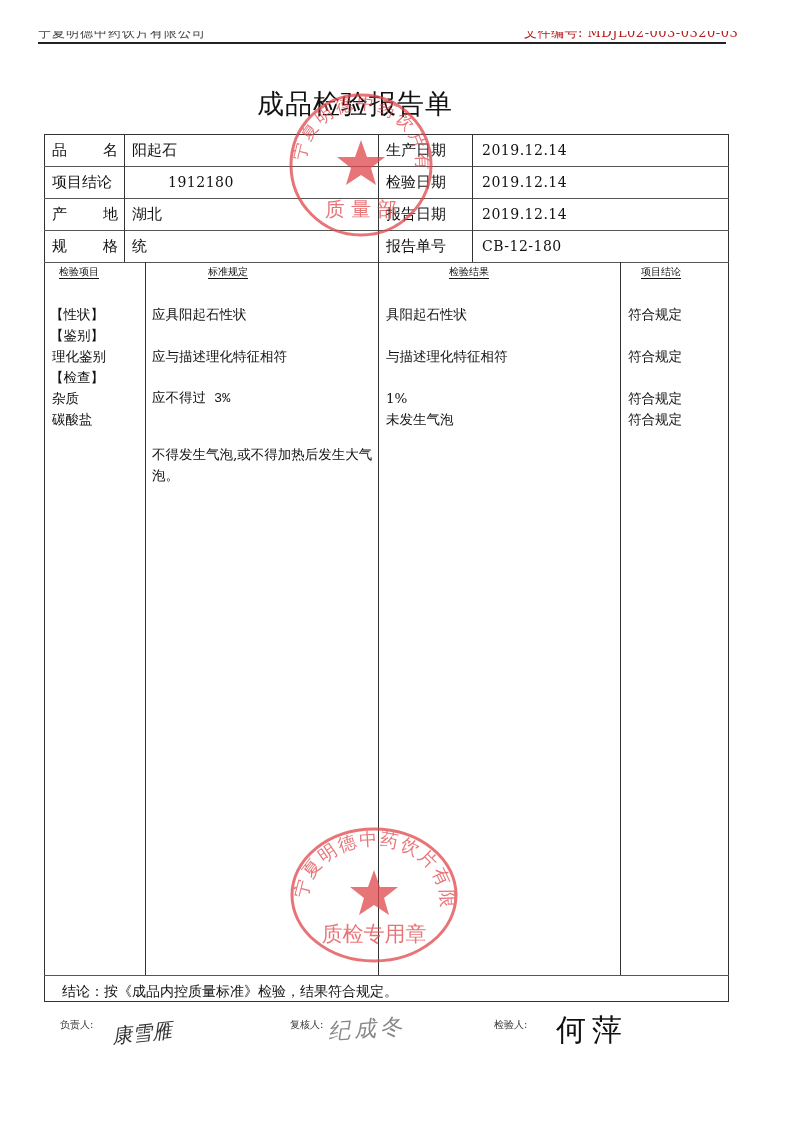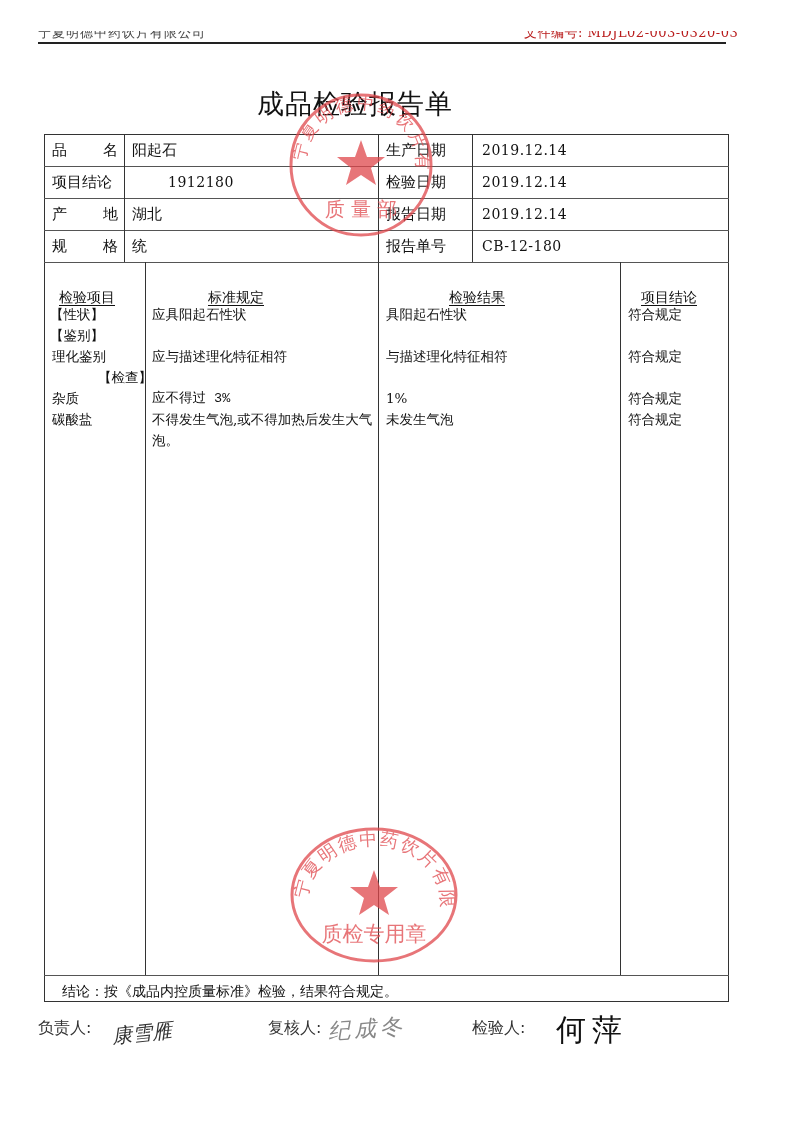--- a/index.html
+++ b/index.html
@@ -12,27 +12,27 @@
   .header-rule { position:absolute; left:38px; top:42px; width:688px; height:1.5px; background:#222; }
   .title { position:absolute; left:0; width:710px; top:86px; text-align:center;
            font-size:27px; font-family:"DejaVu Sans","Liberation Sans",sans-serif; letter-spacing:1px; }
   .frame { position:absolute; left:44px; top:134px; width:685px; height:868px;
            border:1px solid #333; box-sizing:border-box; }
   .hline { position:absolute; height:1px; background:#555; }
   .vline { position:absolute; width:1px; background:#333; }
   .cell { position:absolute; font-size:15px; line-height:20px; white-space:nowrap; }
   .lbl-spread { display:flex; justify-content:space-between; width:66px; }
   .num { font-family:"DejaVu Serif","Liberation Serif",serif; letter-spacing:0.5px; font-size:14px; }
-  .colhead { position:absolute; font-size:14px; text-decoration:underline; text-underline-offset:3px;margin-top:24px; }
+  .colhead { position:absolute; font-size:10px; text-decoration:underline; text-underline-offset:3px; }
   .body-text { position:absolute; font-size:13.5px; line-height:21px; white-space:nowrap; }
-  .wrap { white-space:normal; width:226px; }
+  .wrap { white-space:normal; width:226px;margin-top:35px; }
   .conclusion { position:absolute; left:62px; top:983px; font-size:14px;
                 font-family:"DejaVu Sans","Liberation Sans",sans-serif; }
-  .sig-label { position:absolute; top:1018px; font-size:16px; color:#333;
-               font-family:"DejaVu Sans","Liberation Sans",sans-serif; }
+  .sig-label { position:absolute; top:1018px; font-size:10px; color:#333;
+               font-family:"DejaVu Sans","Liberation Sans",sans-serif;margin-left:22px; }
   .signature { position:absolute; font-family:"DejaVu Serif",serif; font-style:italic; }
   .stamp { position:absolute; pointer-events:none; opacity:0.75; }
 </style>
 </head>
 <body>
 
 <div class="header-left">宁夏明德中药饮片有限公司</div>
 <div class="header-right">文件编号: MDJL02-003-0320-03</div>
 <div class="header-rule"></div>
 
@@ -88,21 +88,21 @@
 <div class="cell num" style="left:482px; top:236px;">CB-12-180</div>
 
 <div class="colhead" style="left:59px; top:265px;">检验项目</div>
 <div class="colhead" style="left:208px; top:265px;">标准规定</div>
 <div class="colhead" style="left:449px; top:265px;">检验结果</div>
 <div class="colhead" style="left:641px; top:265px;">项目结论</div>
 
 <div class="body-text" style="left:50px; top:304px;">【性状】</div>
 <div class="body-text" style="left:50px; top:325px;">【鉴别】</div>
 <div class="body-text" style="left:52px; top:346px;">理化鉴别</div>
-<div class="body-text" style="left:50px; top:367px;margin-left:48px;">【检查】</div>
+<div class="body-text" style="left:50px; top:367px;">【检查】</div>
 <div class="body-text" style="left:52px; top:388px;">杂质</div>
 <div class="body-text" style="left:52px; top:409px;">碳酸盐</div>
 
 <div class="body-text" style="left:152px; top:304px;">应具阳起石性状</div>
 <div class="body-text" style="left:152px; top:346px;">应与描述理化特征相符</div>
 <div class="body-text" style="left:152px; top:388px;font-family:Liberation Mono, monospace;">应不得过 3%</div>
 <div class="body-text wrap" style="left:152px; top:409px;">不得发生气泡,或不得加热后发生大气泡。</div>
 
 <div class="body-text" style="left:386px; top:304px;">具阳起石性状</div>
 <div class="body-text" style="left:386px; top:346px;">与描述理化特征相符</div>

